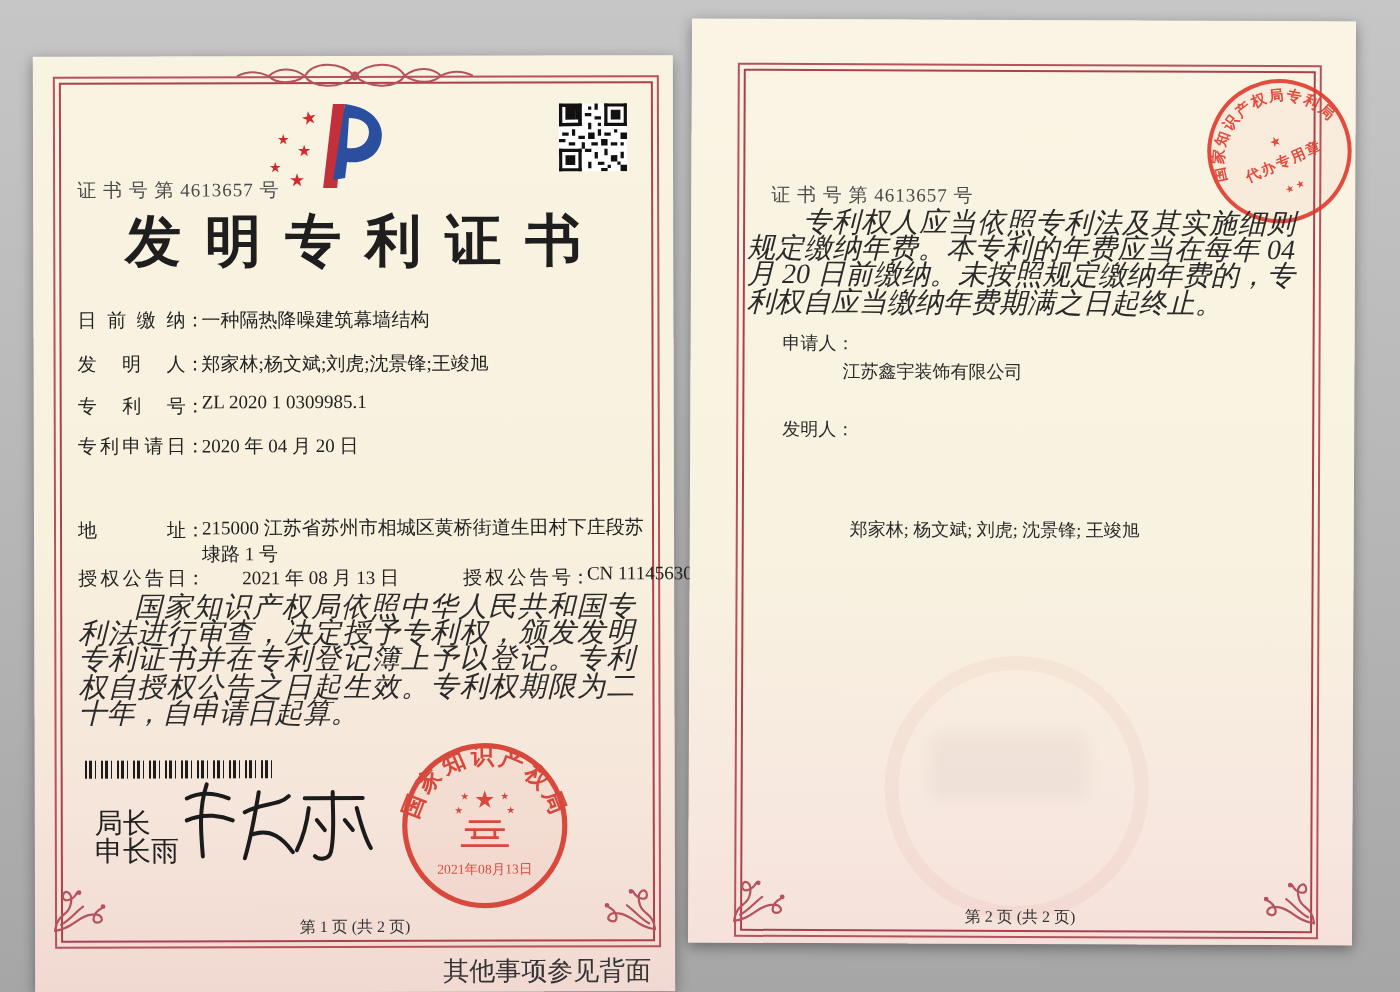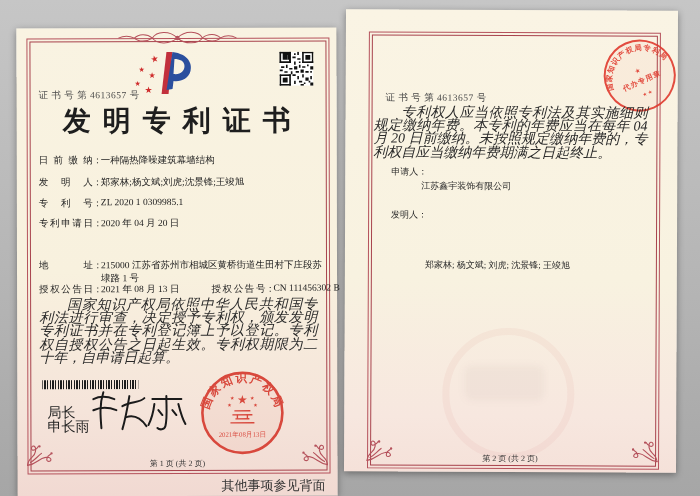--- a/index.html
+++ b/index.html
@@ -144,21 +144,21 @@
     <div class="frow" style="top:169px;">
       <span class="flabel">专利号</span><span class="fsep">：</span><span class="fvalue">ZL 2020 1 0309985.1</span>
     </div>
     <div class="frow" style="top:189px;">
       <span class="flabel">专利申请日</span><span class="fsep">：</span><span class="fvalue">2020 年 04 月 20 日</span>
     </div>
     <div class="frow" style="top:231px;">
       <span class="flabel">地址</span><span class="fsep">：</span><span class="fvalue wrapval">215000 江苏省苏州市相城区黄桥街道生田村下庄段苏埭路 1 号</span>
     </div>
     <div class="frow" style="top:255px;">
-      <span class="flabel">授权公告日</span><span class="fsep">：</span><span class="fvalue" style="width:108px;">2021 年 08 月 13 日</span>
+      <span class="flabel">授权公告日</span><span class="fsep">：</span><span class="fvalue" style="width:108px;margin-left:20px;">2021 年 08 月 13 日</span>
       <span class="flabel">授权公告号</span><span class="fsep">：</span><span class="fvalue">CN 111456302 B</span>
     </div>
 
     <div class="para" style="top:270px;">国家知识产权局依照中华人民共和国专利法进行审查，决定授予专利权，颁发发明专利证书并在专利登记簿上予以登记。专利权自授权公告之日起生效。专利权期限为二十年，自申请日起算。</div>
 
     <div class="barcode"></div>
 
     <div class="director">
       <div>局长</div>
       <div>申长雨</div>

